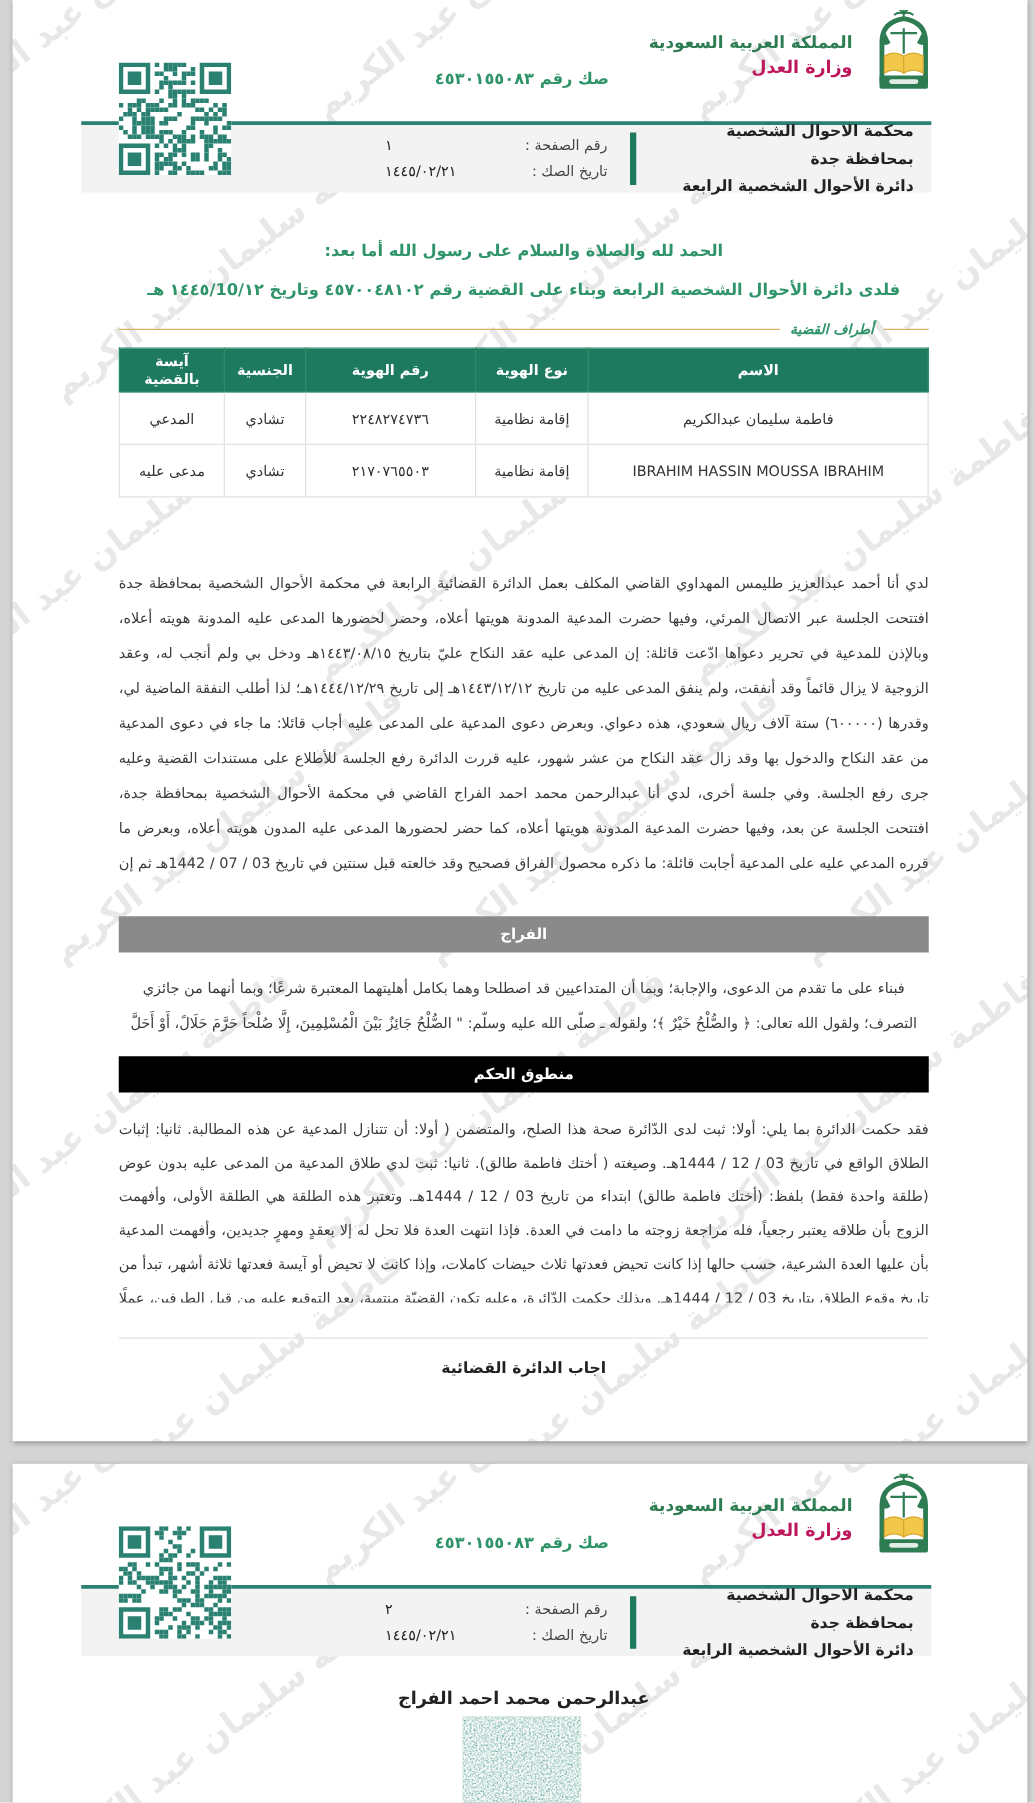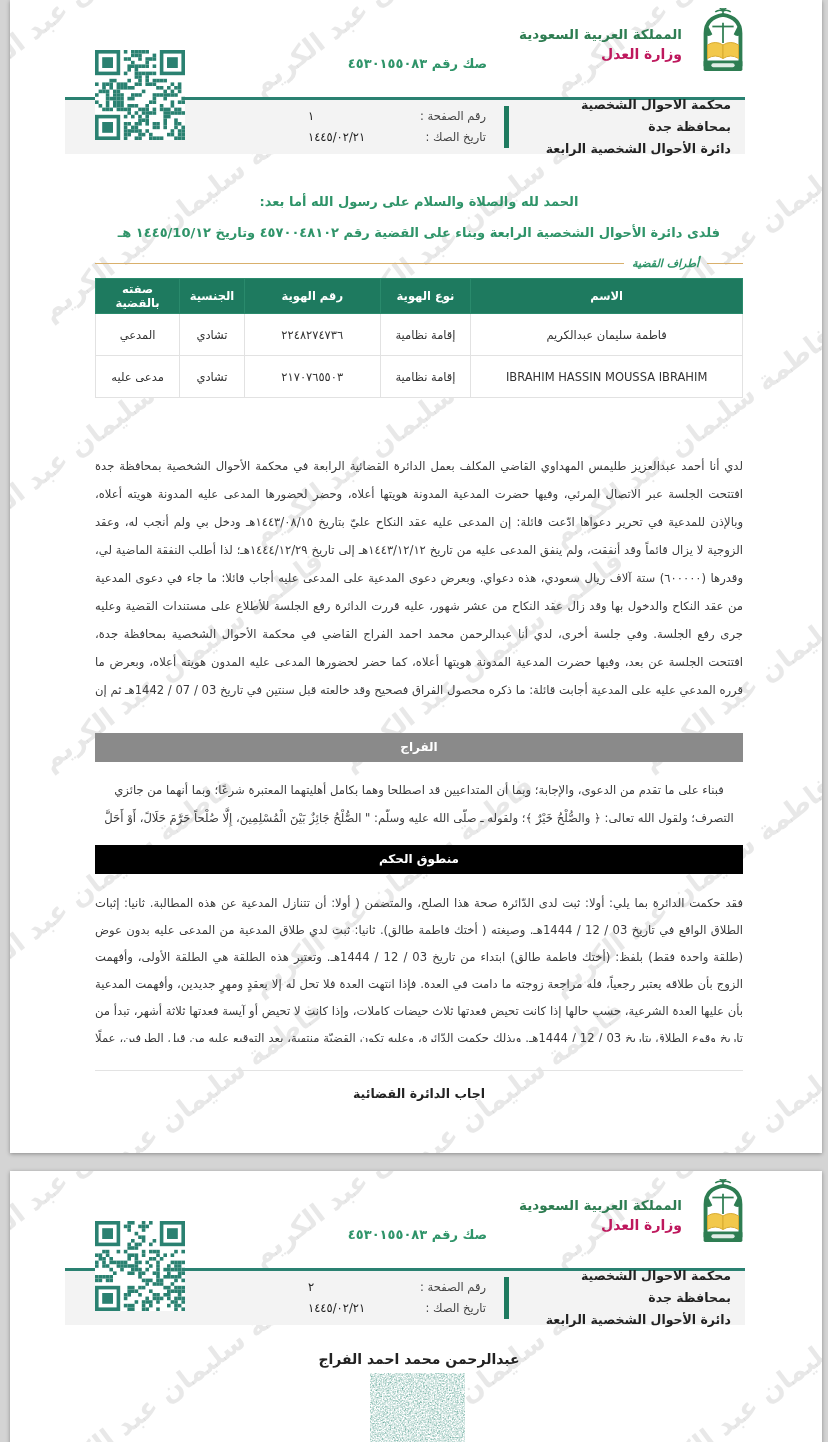--- a/index.html
+++ b/index.html
@@ -396,21 +396,21 @@
           <col class="col-idnum">
           <col class="col-nat">
           <col class="col-role">
       </colgroup>
       <thead>
         <tr>
           <th>الاسم</th>
           <th>نوع الهوية</th>
           <th>رقم الهوية</th>
           <th>الجنسية</th>
-          <th>صفته بالقضية</th>
+          <th>آيسة بالقضية</th>
         </tr>
       </thead>
       <tbody>
         <tr>
           <td>فاطمة سليمان عبدالكريم</td>
           <td>إقامة نظامية</td>
           <td>٢٢٤٨٢٧٤٧٣٦</td>
           <td>تشادي</td>
           <td>المدعي</td>
         </tr>

